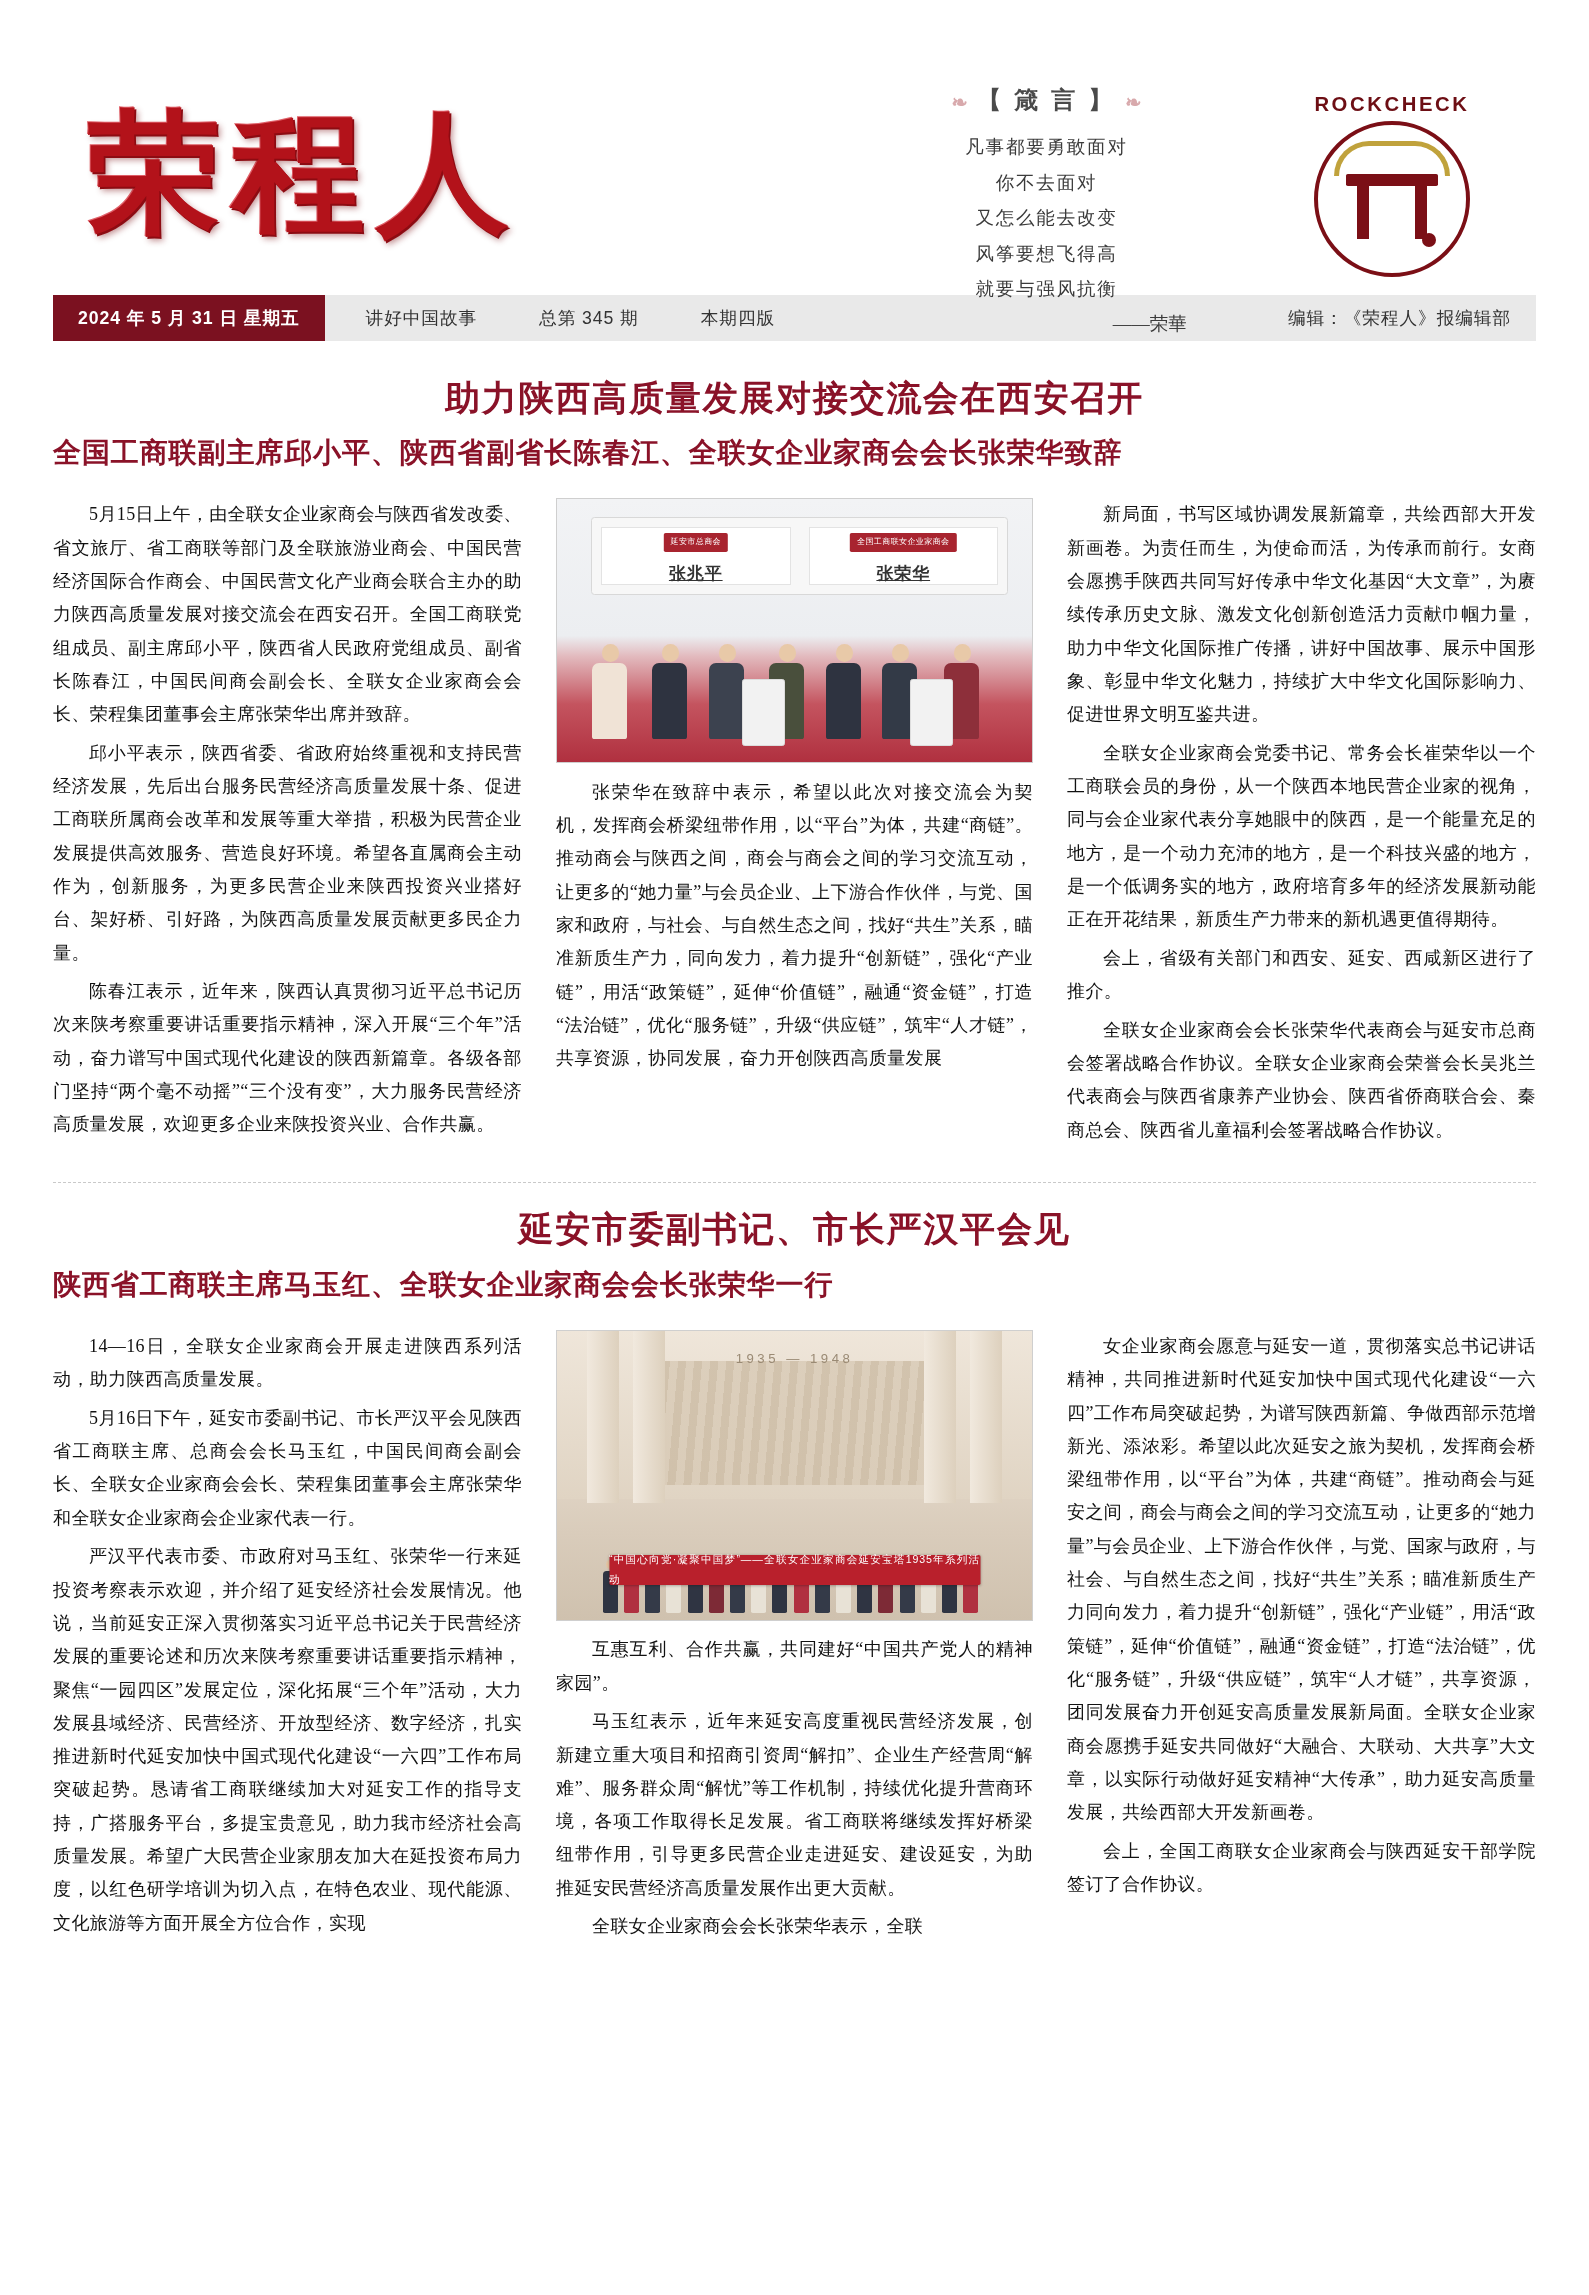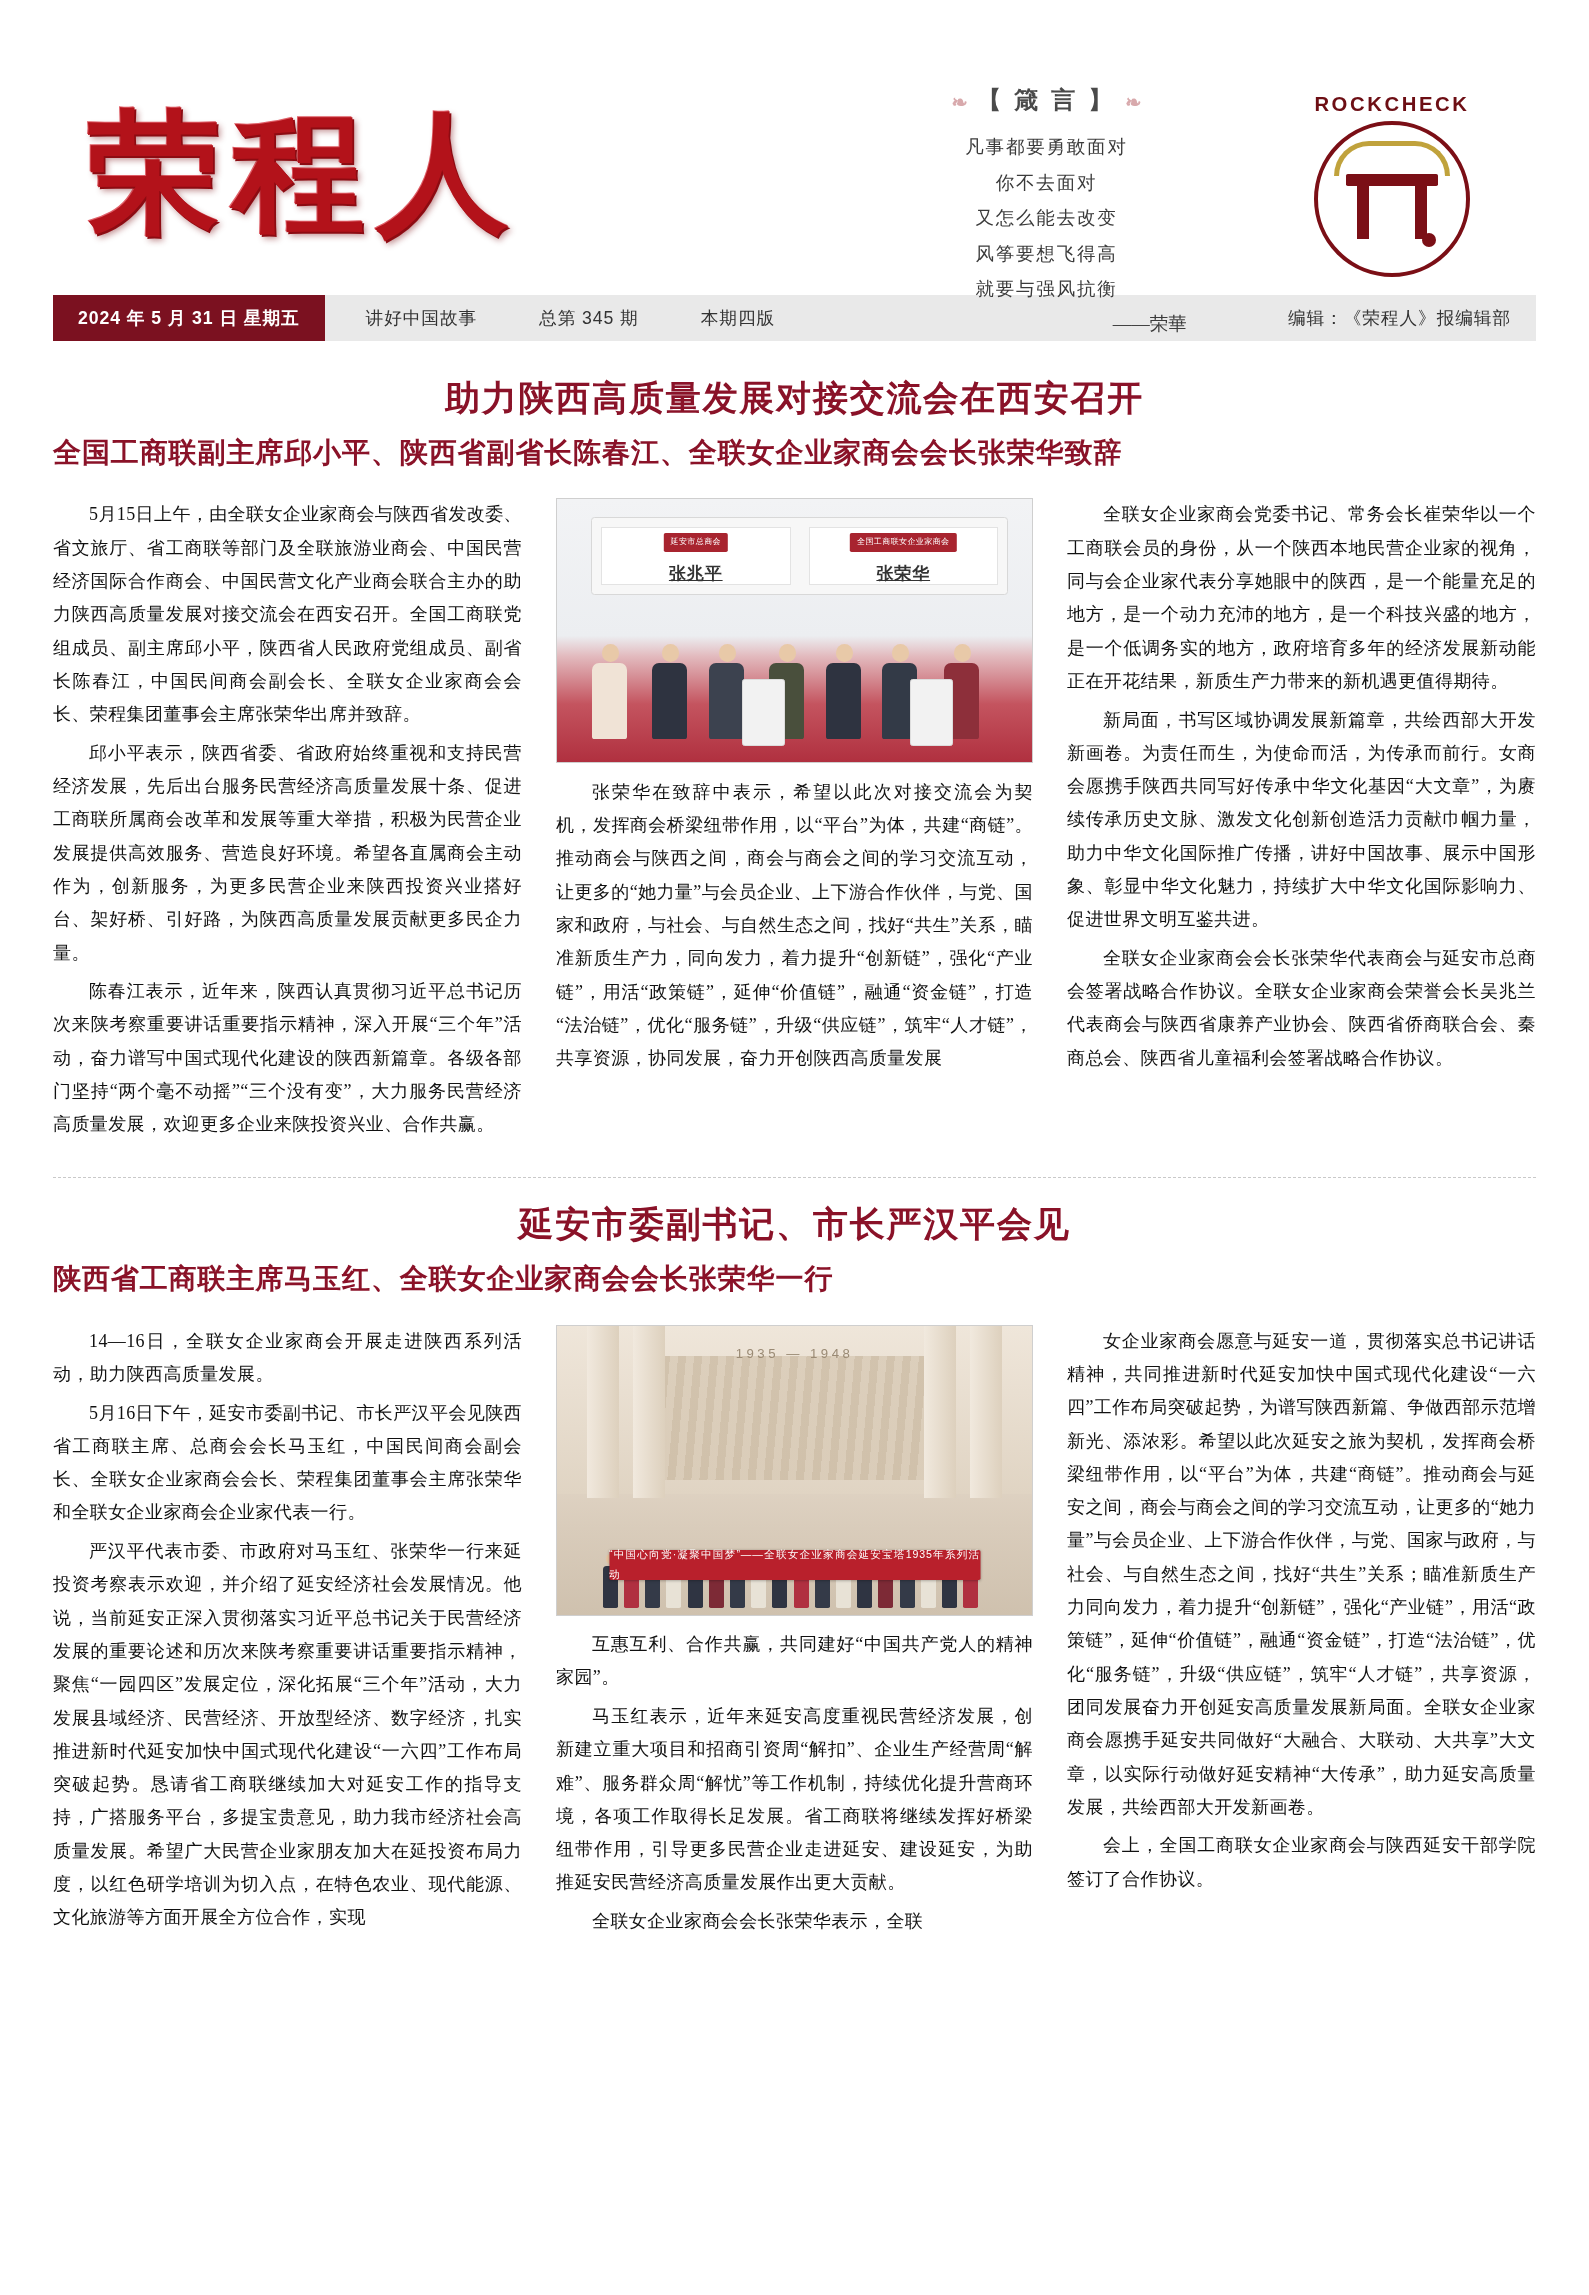--- a/index.html
+++ b/index.html
@@ -346,22 +346,23 @@
                 <div class="body" style="background:#8d2f3a;"></div>
               </div>
             <div class="p1-podium" style="left:185px;"></div>
             <div class="p1-podium" style="left:353px;"></div>
           </div>
         </div>
         <p>张荣华在致辞中表示，希望以此次对接交流会为契机，发挥商会桥梁纽带作用，以“平台”为体，共建“商链”。推动商会与陕西之间，商会与商会之间的学习交流互动，让更多的“她力量”与会员企业、上下游合作伙伴，与党、国家和政府，与社会、与自然生态之间，找好“共生”关系，瞄准新质生产力，同向发力，着力提升“创新链”，强化“产业链”，用活“政策链”，延伸“价值链”，融通“资金链”，打造“法治链”，优化“服务链”，升级“供应链”，筑牢“人才链”，共享资源，协同发展，奋力开创陕西高质量发展</p>
       </div>
 
       <div class="col">
+        <p>新局面，书写区域协调发展新篇章，共绘西部大开发新画卷。为责任而生，为使命而活，为传承而前行。女商会愿携手陕西共同写好传承中华文化基因“大文章”，为赓续传承历史文脉、激发文化创新创造活力贡献巾帼力量，助力中华文化国际推广传播，讲好中国故事、展示中国形象、彰显中华文化魅力，持续扩大中华文化国际影响力、促进世界文明互鉴共进。</p>
         <p>全联女企业家商会党委书记、常务会长崔荣华以一个工商联会员的身份，从一个陕西本地民营企业家的视角，同与会企业家代表分享她眼中的陕西，是一个能量充足的地方，是一个动力充沛的地方，是一个科技兴盛的地方，是一个低调务实的地方，政府培育多年的经济发展新动能正在开花结果，新质生产力带来的新机遇更值得期待。</p>
-        <p>新局面，书写区域协调发展新篇章，共绘西部大开发新画卷。为责任而生，为使命而活，为传承而前行。女商会愿携手陕西共同写好传承中华文化基因“大文章”，为赓续传承历史文脉、激发文化创新创造活力贡献巾帼力量，助力中华文化国际推广传播，讲好中国故事、展示中国形象、彰显中华文化魅力，持续扩大中华文化国际影响力、促进世界文明互鉴共进。</p>
+        <p>会上，省级有关部门和西安、延安、西咸新区进行了推介。</p>
         <p>全联女企业家商会会长张荣华代表商会与延安市总商会签署战略合作协议。全联女企业家商会荣誉会长吴兆兰代表商会与陕西省康养产业协会、陕西省侨商联合会、秦商总会、陕西省儿童福利会签署战略合作协议。</p>
       </div>
     </div>
   </div>
 
   <div class="divider"></div>
 
   <div class="article" style="padding-top:14px;">
     <div class="headline">延安市委副书记、市长严汉平会见</div>
     <div class="subhead">陕西省工商联主席马玉红、全联女企业家商会会长张荣华一行</div>

